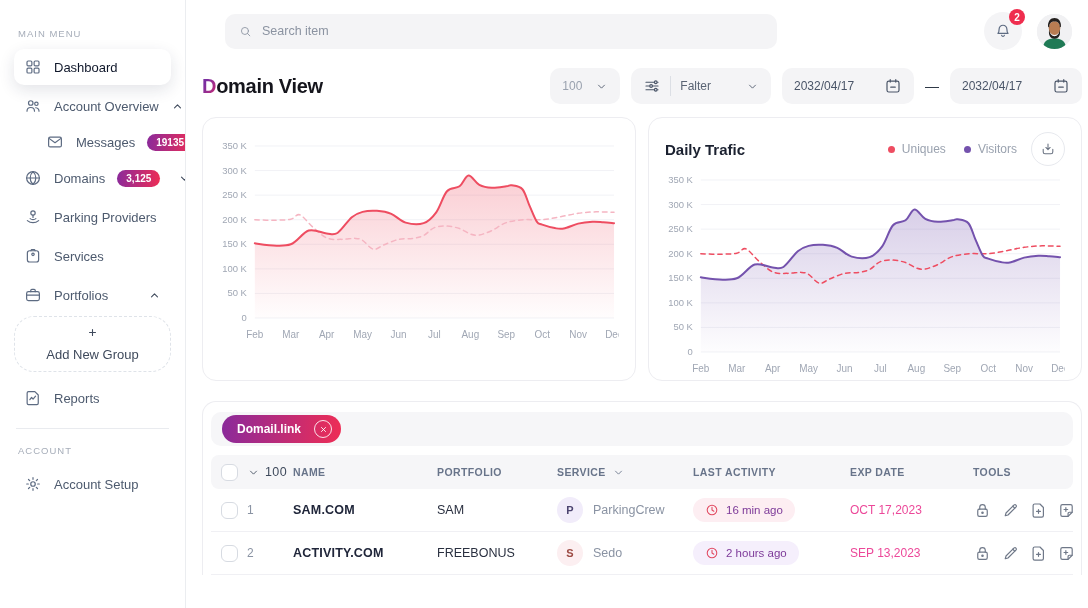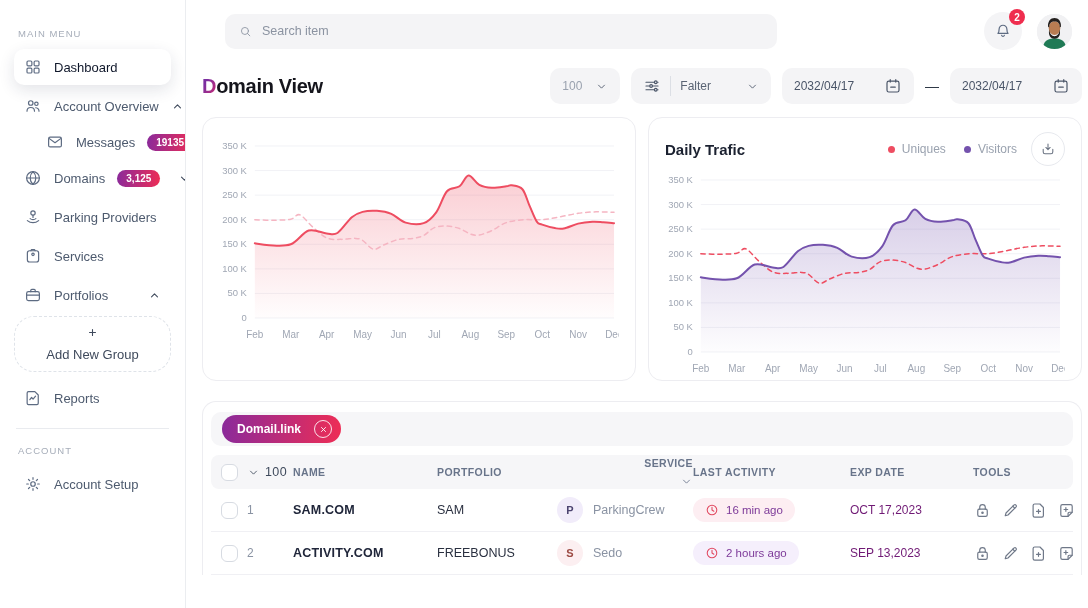--- a/index.html
+++ b/index.html
@@ -63,31 +63,31 @@
   .chart{width:100%; height:208px; margin-top:4px; display:block;}
   
   .table-card{margin-top:20px; padding:10px 8px 0; border-bottom:none; border-radius:14px 14px 0 0;}
   .tagbar{background:#f6f6f8; border-radius:10px; padding:3px 4px; display:flex; align-items:center; height:34px;}
   .tag{display:inline-flex; align-items:center; gap:13px; background:linear-gradient(95deg,var(--grad-from),var(--grad-to)); color:#fff; font-size:12px; font-weight:700; border-radius:999px; padding:5px 9px 5px 15px; margin-left:7px; cursor:pointer;}
   .tag-x{width:18px; height:18px; border:1.2px solid rgba(255,255,255,.85); border-radius:50%; display:grid; place-items:center; cursor:pointer;}
   .tag-x svg{width:7px; height:7px;}
   .trow{display:grid; grid-template-columns:26px 46px 144px 120px 136px 157px 123px 1fr; align-items:center; padding-left:10px;}
   .thead{background:#f6f6f8; border-radius:8px; height:34px; margin-top:9px; font-size:10.5px; font-weight:700; letter-spacing:.4px; color:#68748a;}
   .thead .count-cell{display:flex; align-items:center; gap:5px; color:#3f4a5c; font-size:12.5px; font-weight:400;}
-  .thead .svc{display:flex; align-items:flex-end; gap:6px;flex-direction:column;}
+  .thead .svc{display:flex; align-items:flex-start; gap:6px;}
   .cb{width:17px; height:17px; border:1.5px solid #d7dbe2; border-radius:6px; background:#fff; cursor:pointer;}
   .drow{height:43px; border-bottom:1px solid #f0f0f4; font-size:12.5px;}
   .rnum{color:#8a93a3; font-size:12px;}
   .rname{font-weight:700; color:#20263a; letter-spacing:.2px;}
   .rport{color:#2a3040;}
   .rsvc{display:flex; align-items:center; gap:10px; color:#8a93a3;}
   .svc-i{width:26px; height:26px; border-radius:50%; display:grid; place-items:center; font-size:11px; font-weight:700;}
   .pill{display:inline-flex; align-items:center; gap:7px; border-radius:999px; padding:5px 12px; font-size:11.5px; font-weight:500;}
   .pill .ic{width:14px; height:14px;}
-  .rexp{color:#701a75; font-size:12px;}
+  .rexp{color:#ec4899; font-size:12px;}
   .rtools{display:flex; gap:9px; color:#6f7888;}
   .tool{width:19px; height:19px; display:inline-flex; cursor:pointer;}
   .tool svg{width:100%; height:100%;}
 </style>
 </head>
 <body>
 
 <aside class="sidebar">
   <div id="sidebar-sections">
       <div class="sec-label">MAIN MENU</div>

